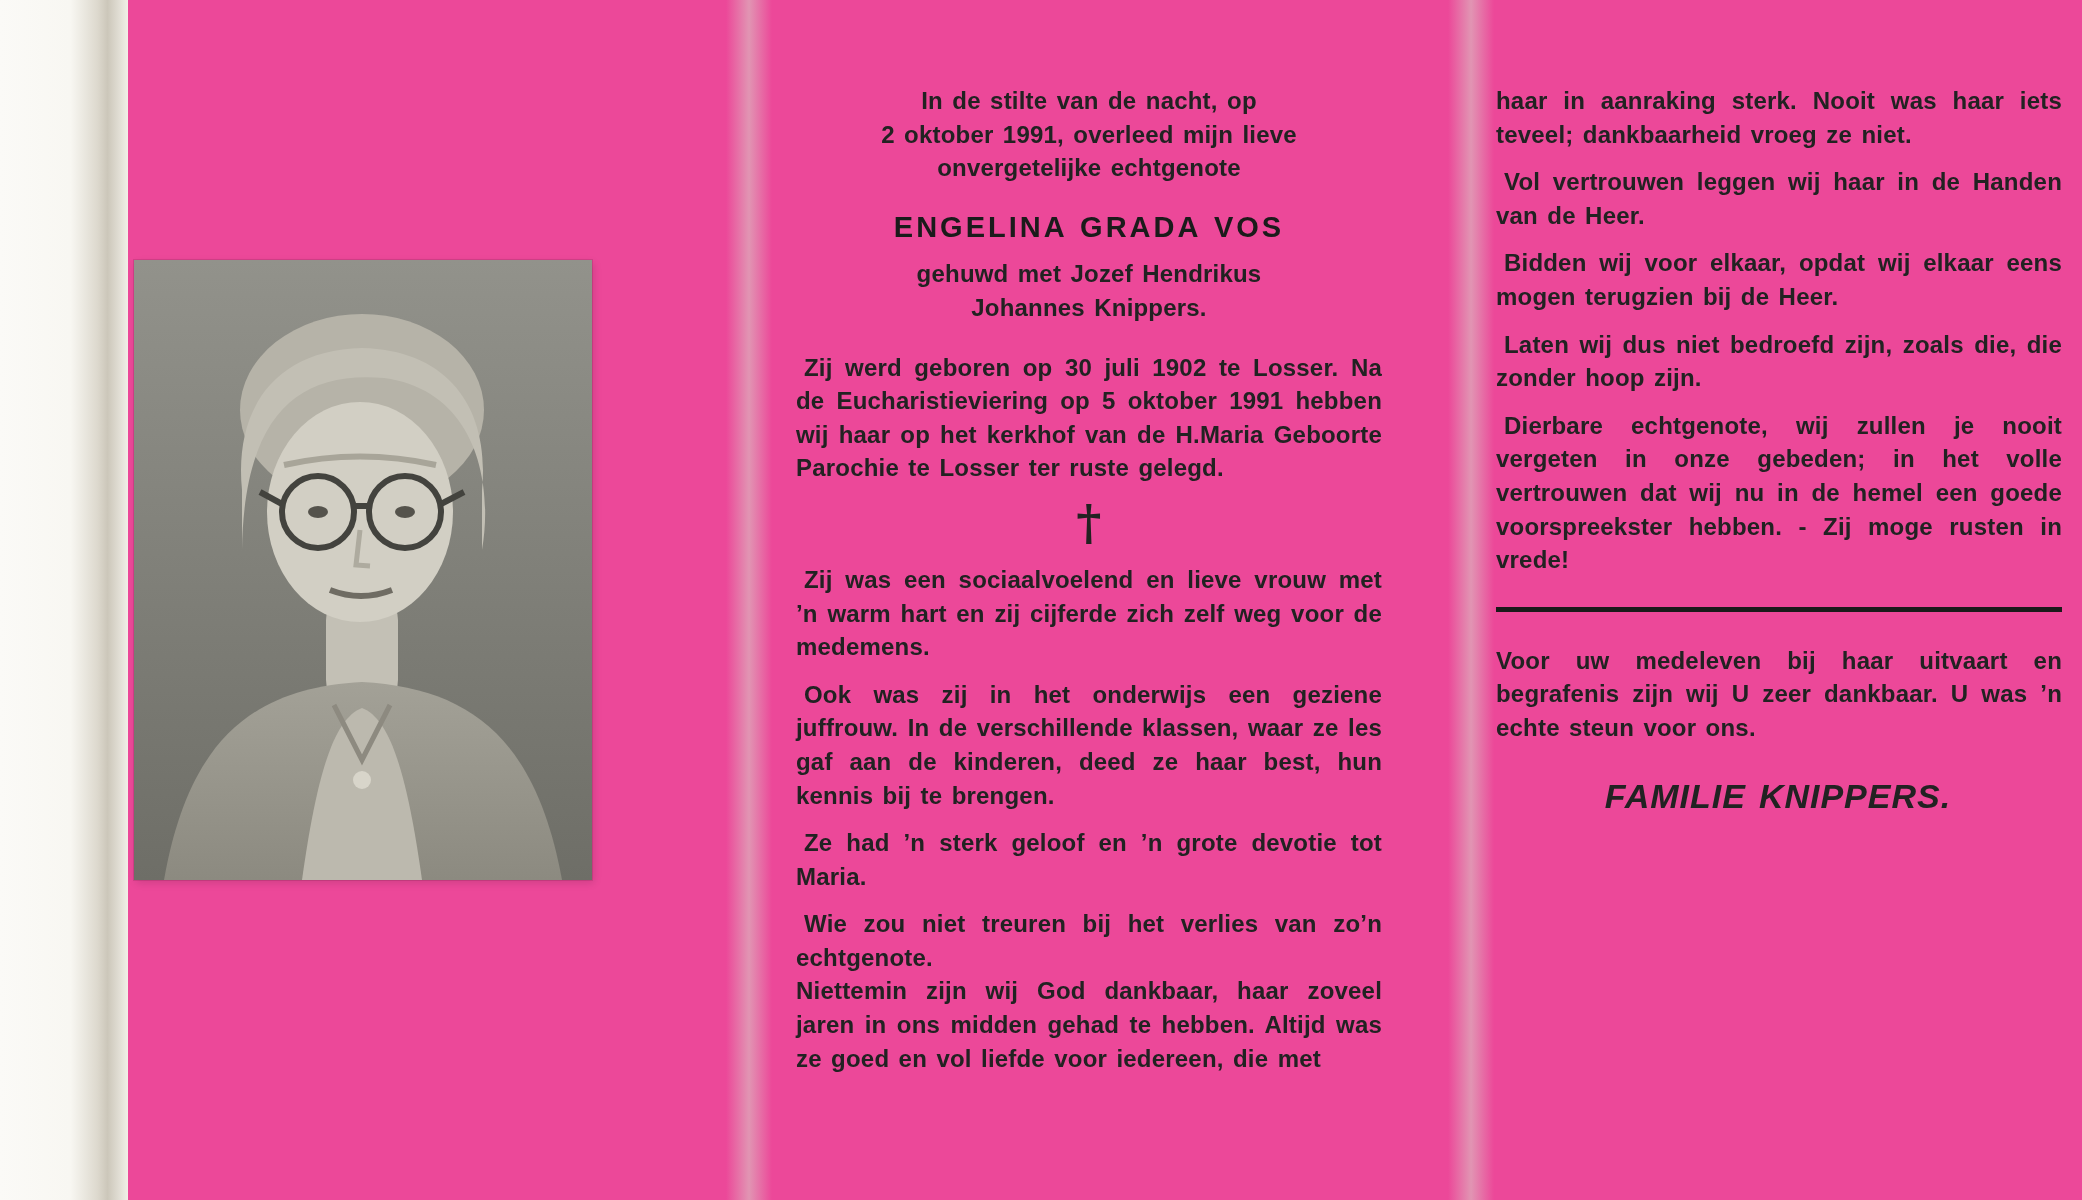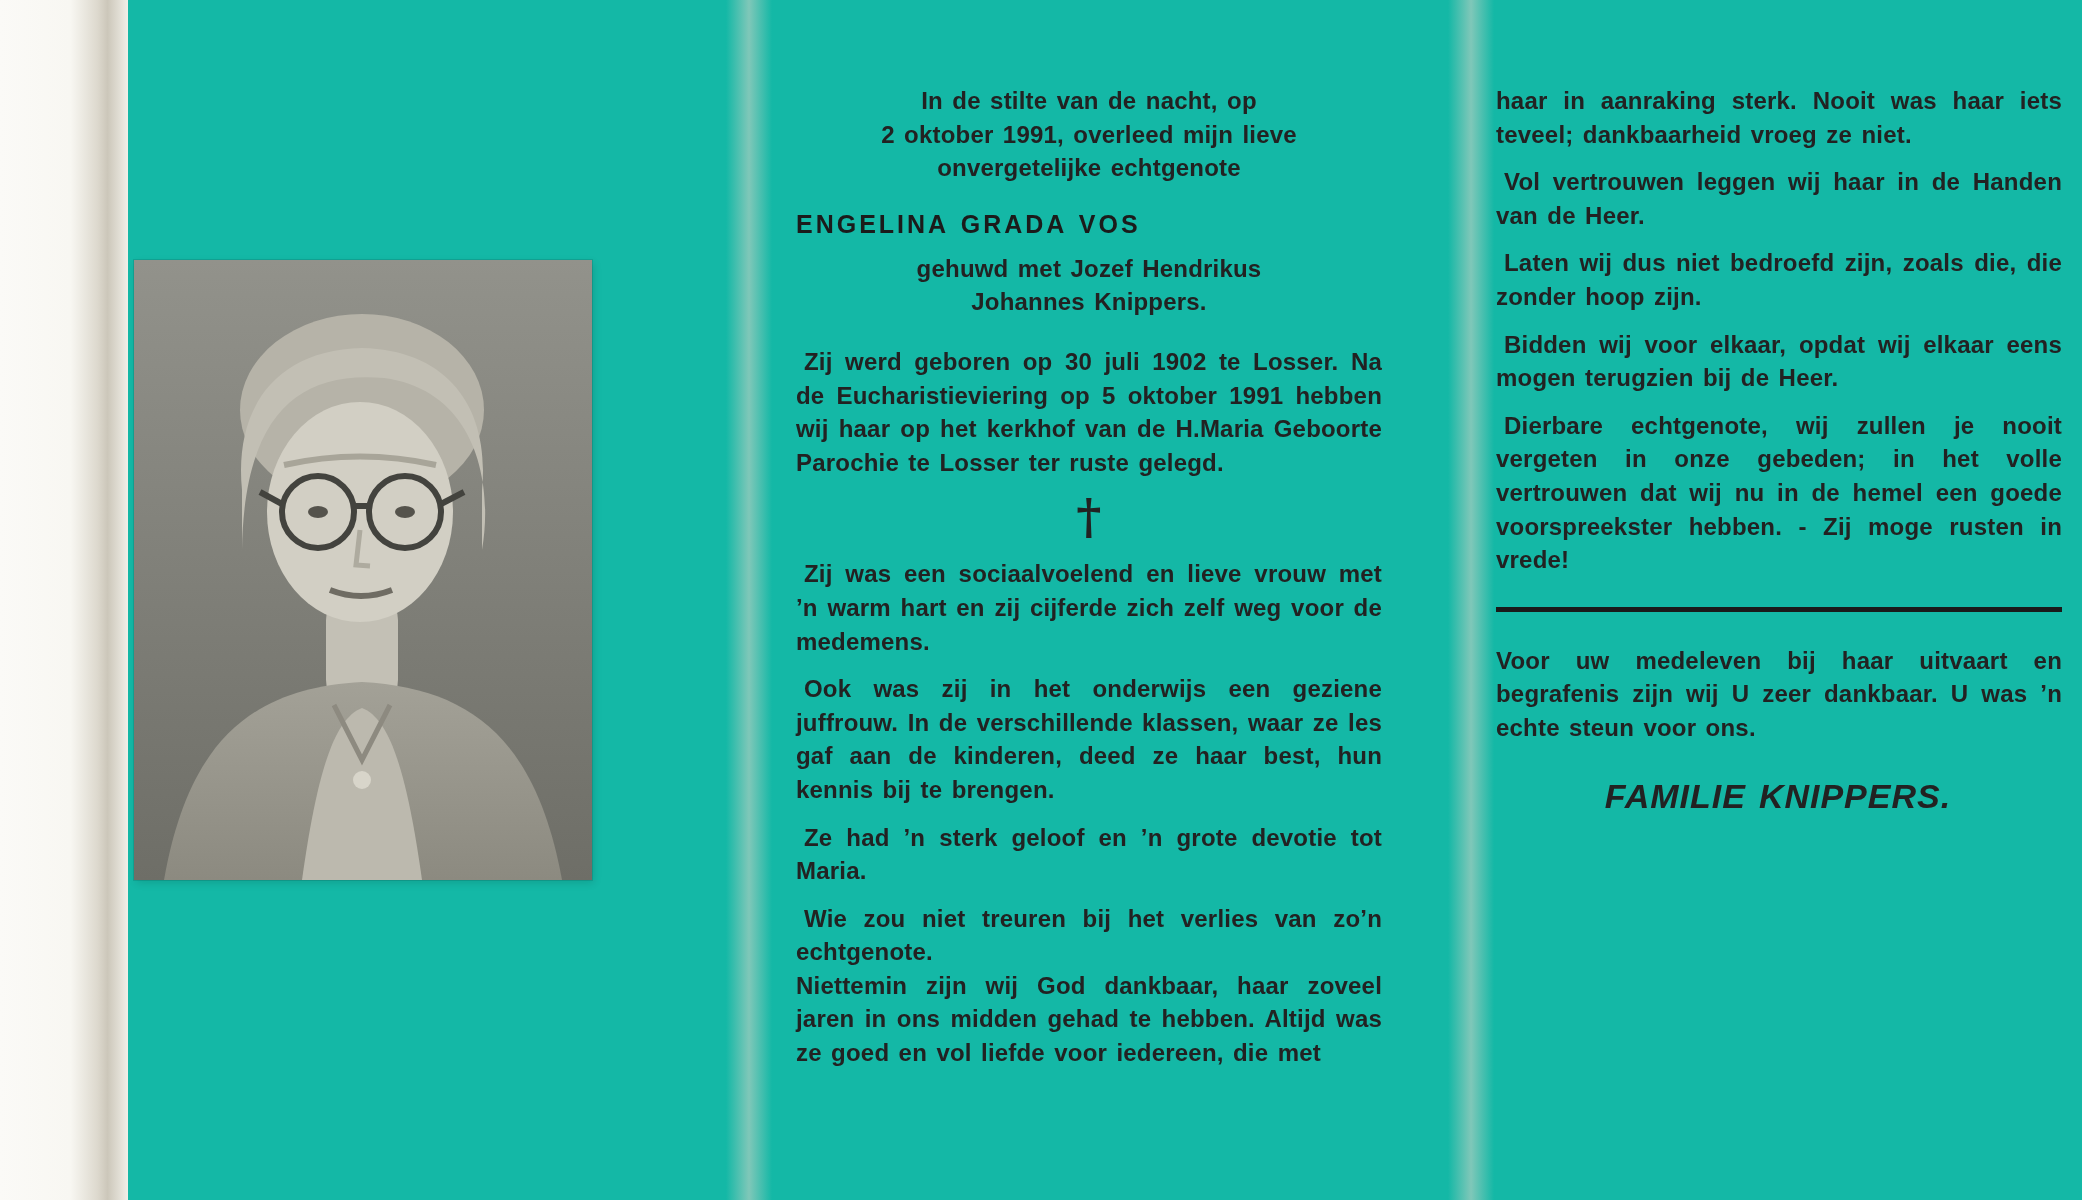--- a/index.html
+++ b/index.html
@@ -1,19 +1,19 @@
 <!DOCTYPE html>
 <html><head>
 <meta charset="utf-8">
 <style>
   html, body { margin:0; padding:0; background:#8a877e; }
   .card {
     position:relative;
     width:2082px; height:1200px;
-    background:#14b8a6;
+    background:#ec4899;
     font-family:"Liberation Sans", "DejaVu Sans", sans-serif;
     color:#222;
     overflow:hidden;
   }
   
   .edge-strip {
     position:absolute; left:0; top:0; bottom:0; width:128px;
     background:linear-gradient(90deg,#fbfaf7 0%,#f8f7f2 55%,#ddd9ce 76%,#ccc7ba 84%,#f1efe8 100%);
   }
   .seam {
@@ -35,21 +35,22 @@
   .panel { position:absolute; top:84px; }
   .panel.middle { left:796px;  width:586px; }
   .panel.right  { left:1496px; width:566px; }
 
   .panel { font-size:24px; line-height:1.40; font-weight:700; letter-spacing:0.2px; word-spacing:2.5px; }
 
   .intro { text-align:center; }
   .intro-line { white-space:nowrap; }
 
   .name {
-    font-size:25px; letter-spacing:3px;
+    text-align:center;
+    font-size:29px; letter-spacing:3px;
     margin:22px 0 10px 0;
     color:#1b1b1b;
   }
   .married { text-align:center; margin-bottom:26px; }
 
   .para { margin:0 0 14px 0; text-align:justify; text-indent:8px; }
   .para.tight { margin-bottom:0; }
   .para.flush { text-indent:0; }
   .para:last-child { margin-bottom:6px; }
 
@@ -152,22 +153,22 @@
     <p class="para">Zij was een sociaalvoelend en lieve vrouw met ’n warm hart en zij cijferde zich zelf weg voor de medemens.</p>
     <p class="para">Ook was zij in het onderwijs een geziene juffrouw. In de verschillende klassen, waar ze les gaf aan de kinderen, deed ze haar best, hun kennis bij te brengen.</p>
     <p class="para">Ze had ’n sterk geloof en ’n grote devotie tot Maria.</p>
     <p class="para tight">Wie zou niet treuren bij het verlies van zo’n echtgenote.</p>
     <p class="para flush">Niettemin zijn wij God dankbaar, haar zoveel jaren in ons midden gehad te hebben. Altijd was ze goed en vol liefde voor iedereen, die met</p>
   </div>
 
   <div class="panel right">
     <p class="para flush">haar in aanraking sterk. Nooit was haar iets teveel; dankbaarheid vroeg ze niet.</p>
     <p class="para">Vol vertrouwen leggen wij haar in de Handen van de Heer.</p>
+    <p class="para">Bidden wij voor elkaar, opdat wij elkaar eens mogen terugzien bij de Heer.</p>
     <p class="para">Laten wij dus niet bedroefd zijn, zoals die, die zonder hoop zijn.</p>
-    <p class="para">Bidden wij voor elkaar, opdat wij elkaar eens mogen terugzien bij de Heer.</p>
     <p class="para">Dierbare echtgenote, wij zullen je nooit vergeten in onze gebeden; in het volle vertrouwen dat wij nu in de hemel een goede voorspreekster hebben. - Zij moge rusten in vrede!</p>
 
     <hr class="divider">
 
     <p class="para flush">Voor uw medeleven bij haar uitvaart en begrafenis zijn wij U zeer dankbaar. U was ’n echte steun voor ons.</p>
 
     <div class="signature">FAMILIE KNIPPERS.</div>
   </div>
 
 </div>

